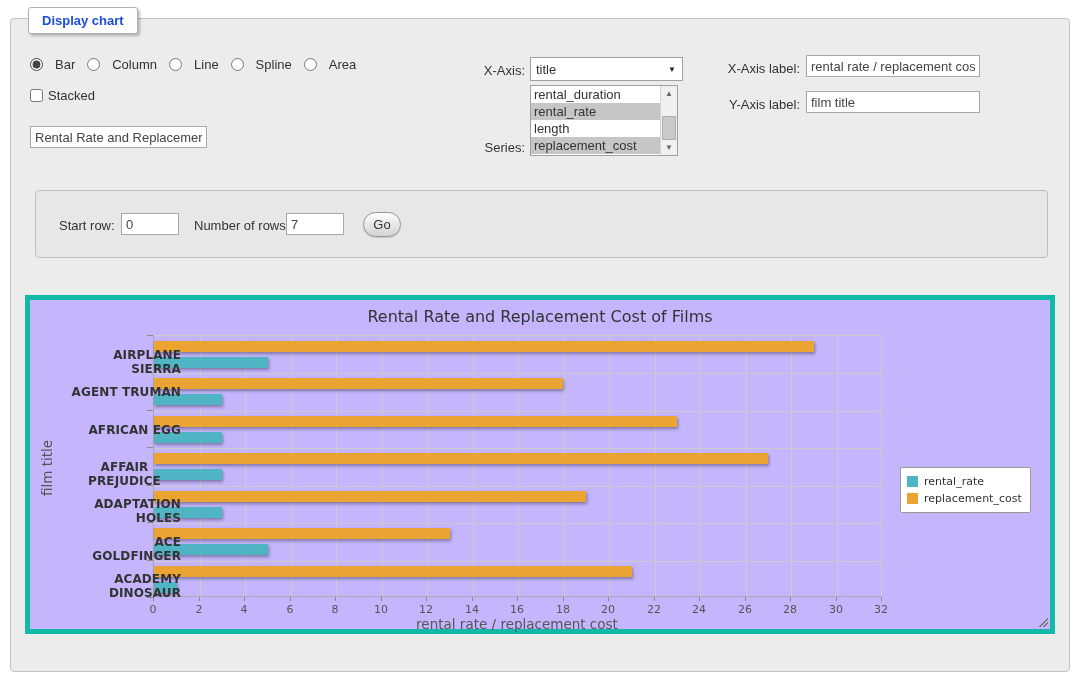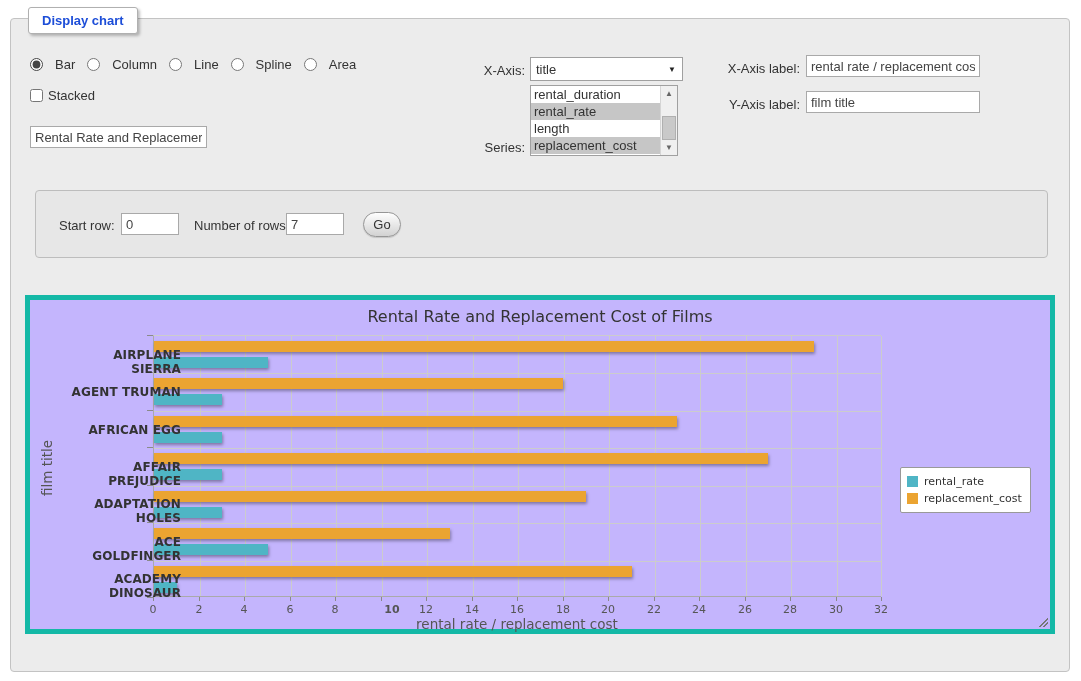--- a/index.html
+++ b/index.html
@@ -211,21 +211,21 @@
         <div class="xtick-label" style="left: 108px;">0</div>
         <div class="xtick" style="left: 169px;"></div>
         <div class="xtick-label" style="left: 154px;">2</div>
         <div class="xtick" style="left: 214px;"></div>
         <div class="xtick-label" style="left: 199px;">4</div>
         <div class="xtick" style="left: 260px;"></div>
         <div class="xtick-label" style="left: 245px;">6</div>
         <div class="xtick" style="left: 305px;"></div>
         <div class="xtick-label" style="left: 290px;">8</div>
         <div class="xtick" style="left: 351px;"></div>
-        <div class="xtick-label" style="left: 347px; font-weight: bold;">10</div>
+        <div class="xtick-label" style="left: 336px;">10</div>
         <div class="xtick" style="left: 396px;"></div>
         <div class="xtick-label" style="left: 381px;">12</div>
         <div class="xtick" style="left: 442px;"></div>
         <div class="xtick-label" style="left: 427px;">14</div>
         <div class="xtick" style="left: 487px;"></div>
         <div class="xtick-label" style="left: 472px;">16</div>
         <div class="xtick" style="left: 533px;"></div>
         <div class="xtick-label" style="left: 518px;">18</div>
         <div class="xtick" style="left: 578px;"></div>
         <div class="xtick-label" style="left: 563px;">20</div>
@@ -245,21 +245,21 @@
         <div class="ytick" style="top: 72px;"></div>
         <div class="ytick" style="top: 110px;"></div>
         <div class="ytick" style="top: 147px;"></div>
         <div class="ytick" style="top: 185px;"></div>
         <div class="ytick" style="top: 222px;"></div>
         <div class="ytick" style="top: 260px;"></div>
         <div class="ytick" style="top: 297px;"></div>
         <div class="cat-label" style="top: 47.7143px;">AIRPLANE SIERRA</div>
         <div class="cat-label" style="top: 85.1429px;">AGENT TRUMAN</div>
         <div class="cat-label" style="top: 122.571px;">AFRICAN EGG</div>
-        <div class="cat-label" style="top: 160px;">AFFAIR PREJUDICE</div>
+        <div class="cat-label" style="top: 160px; text-align: center;">AFFAIR PREJUDICE</div>
         <div class="cat-label" style="top: 197.429px;">ADAPTATION HOLES</div>
         <div class="cat-label" style="top: 234.857px;">ACE GOLDFINGER</div>
         <div class="cat-label" style="top: 272.286px;">ACADEMY DINOSAUR</div>
       </div>
     <div class="x-title">rental rate / replacement cost</div>
     <div class="chart-legend" id="chart-legend">
         <div class="legend-item">
           <span class="swatch" style="background: rgb(79, 181, 197);"></span>
           <span>rental_rate</span>
         </div>

